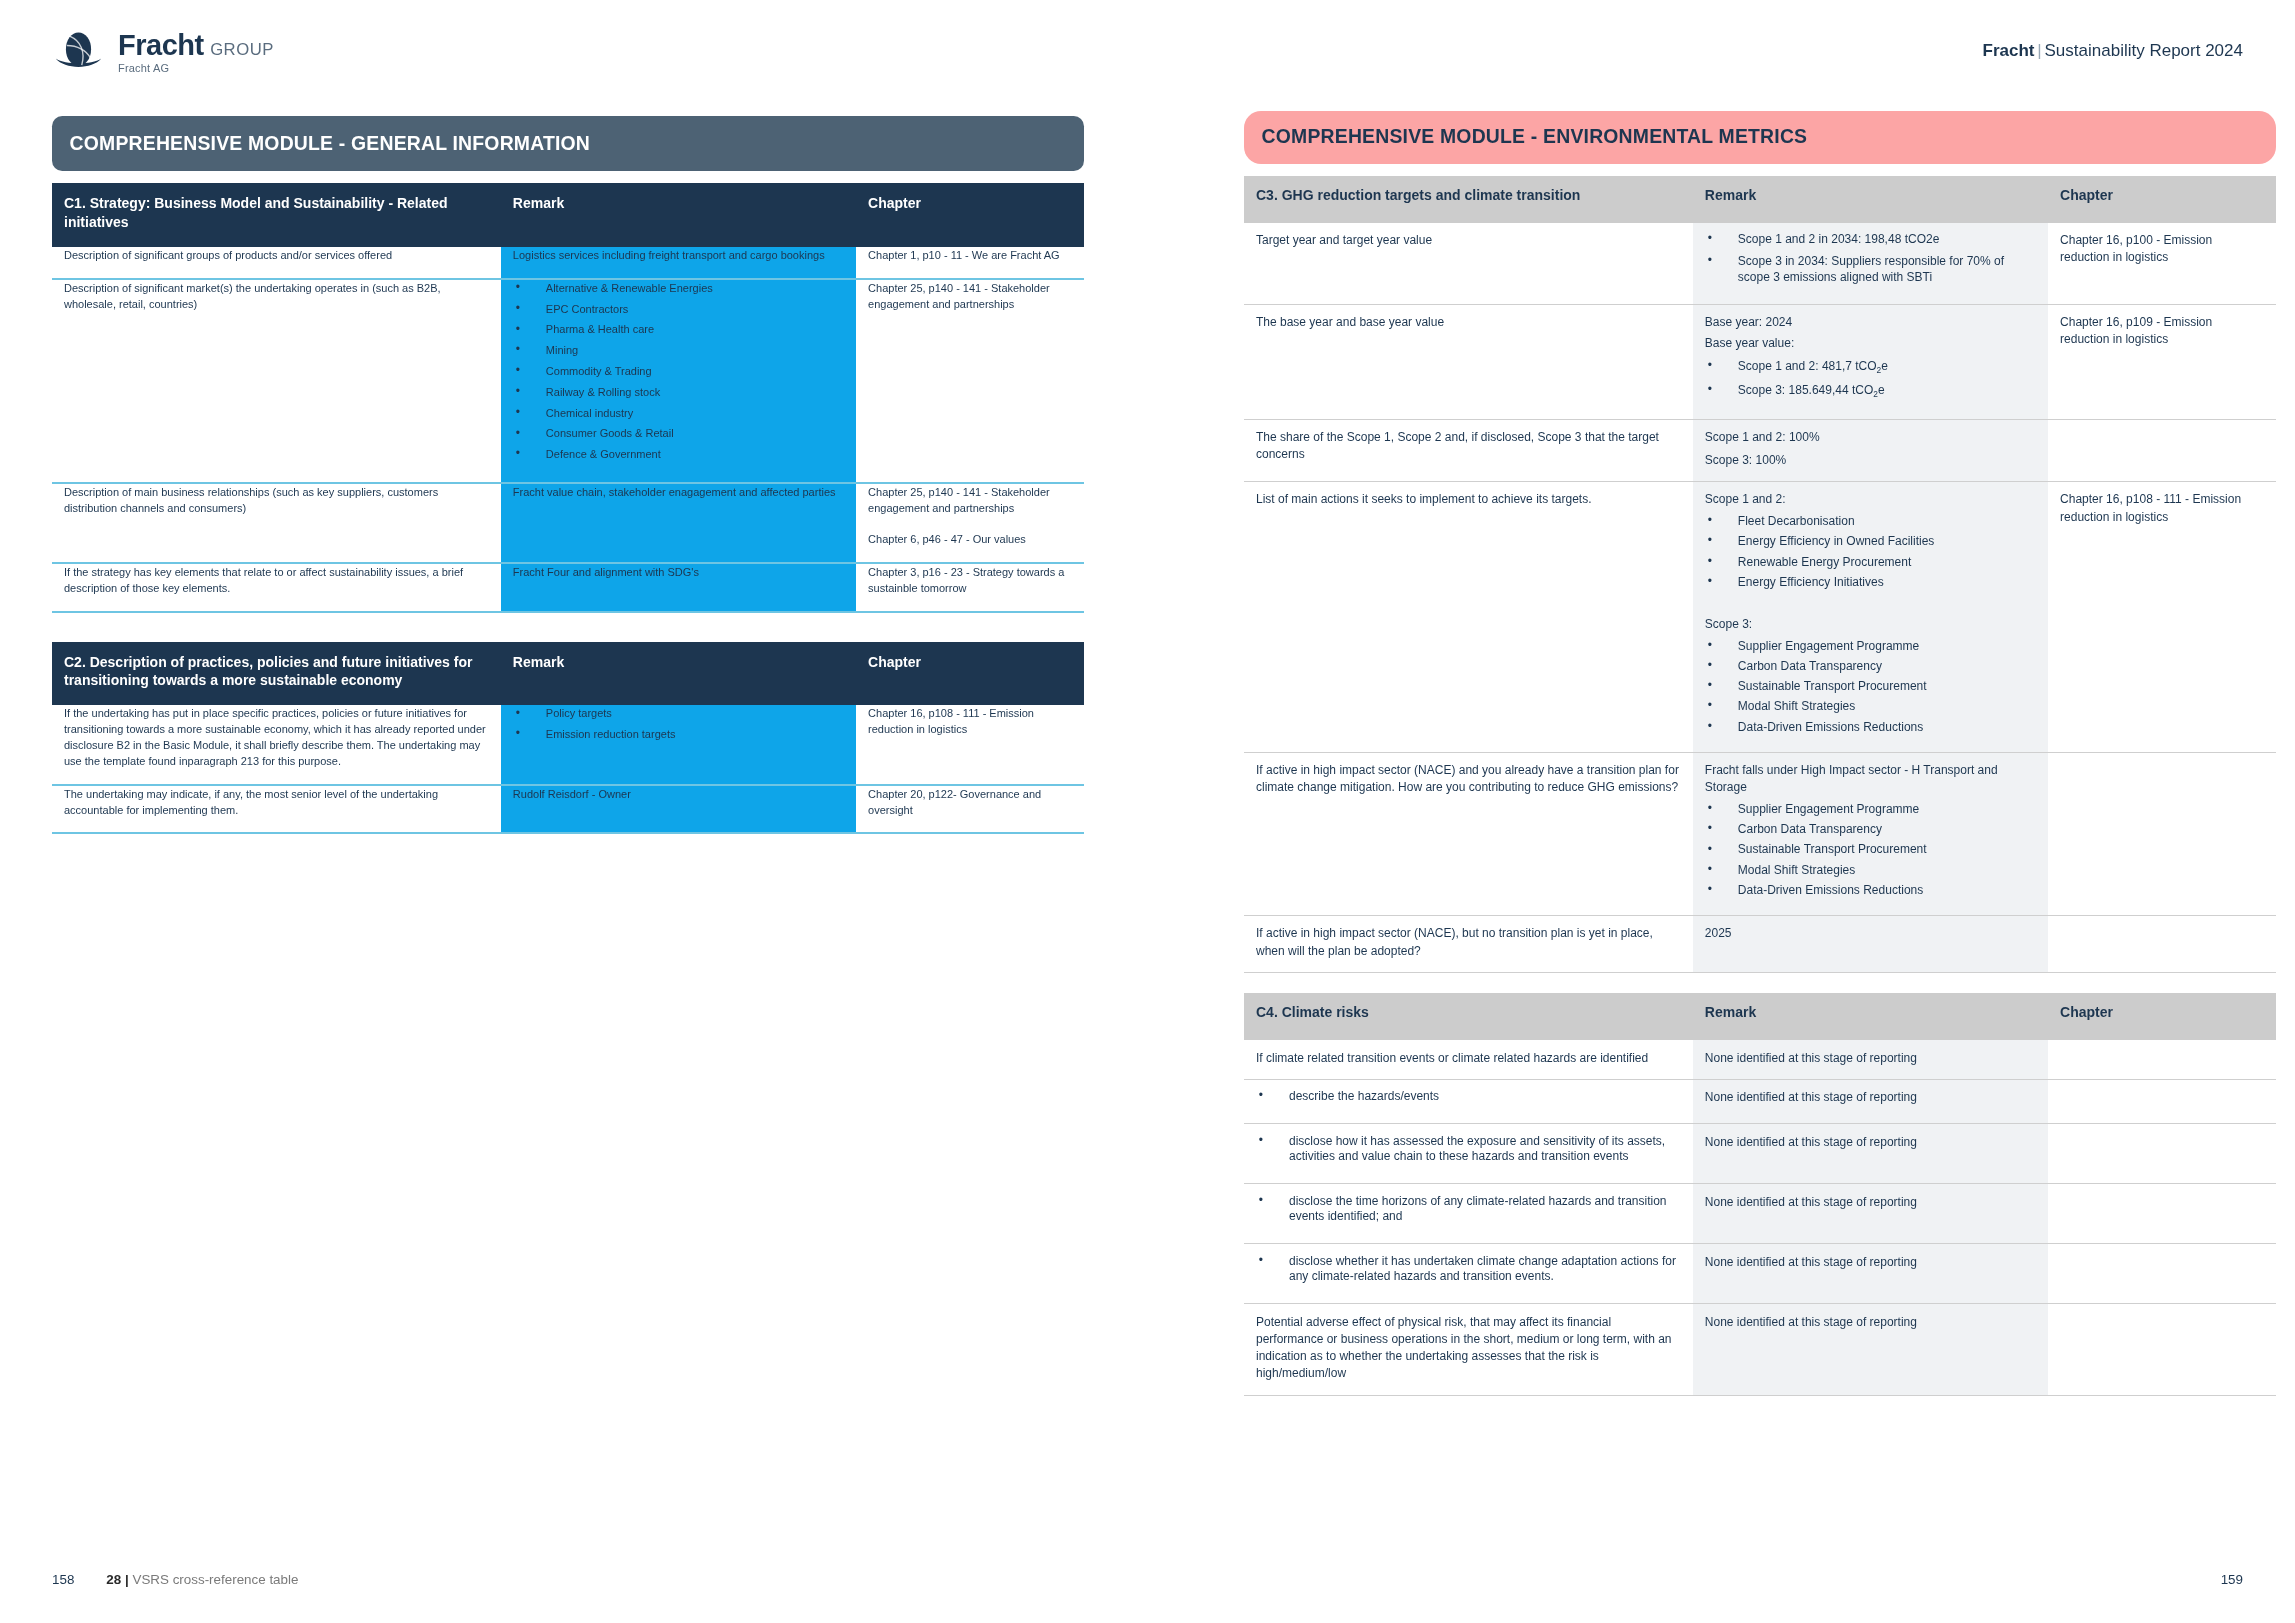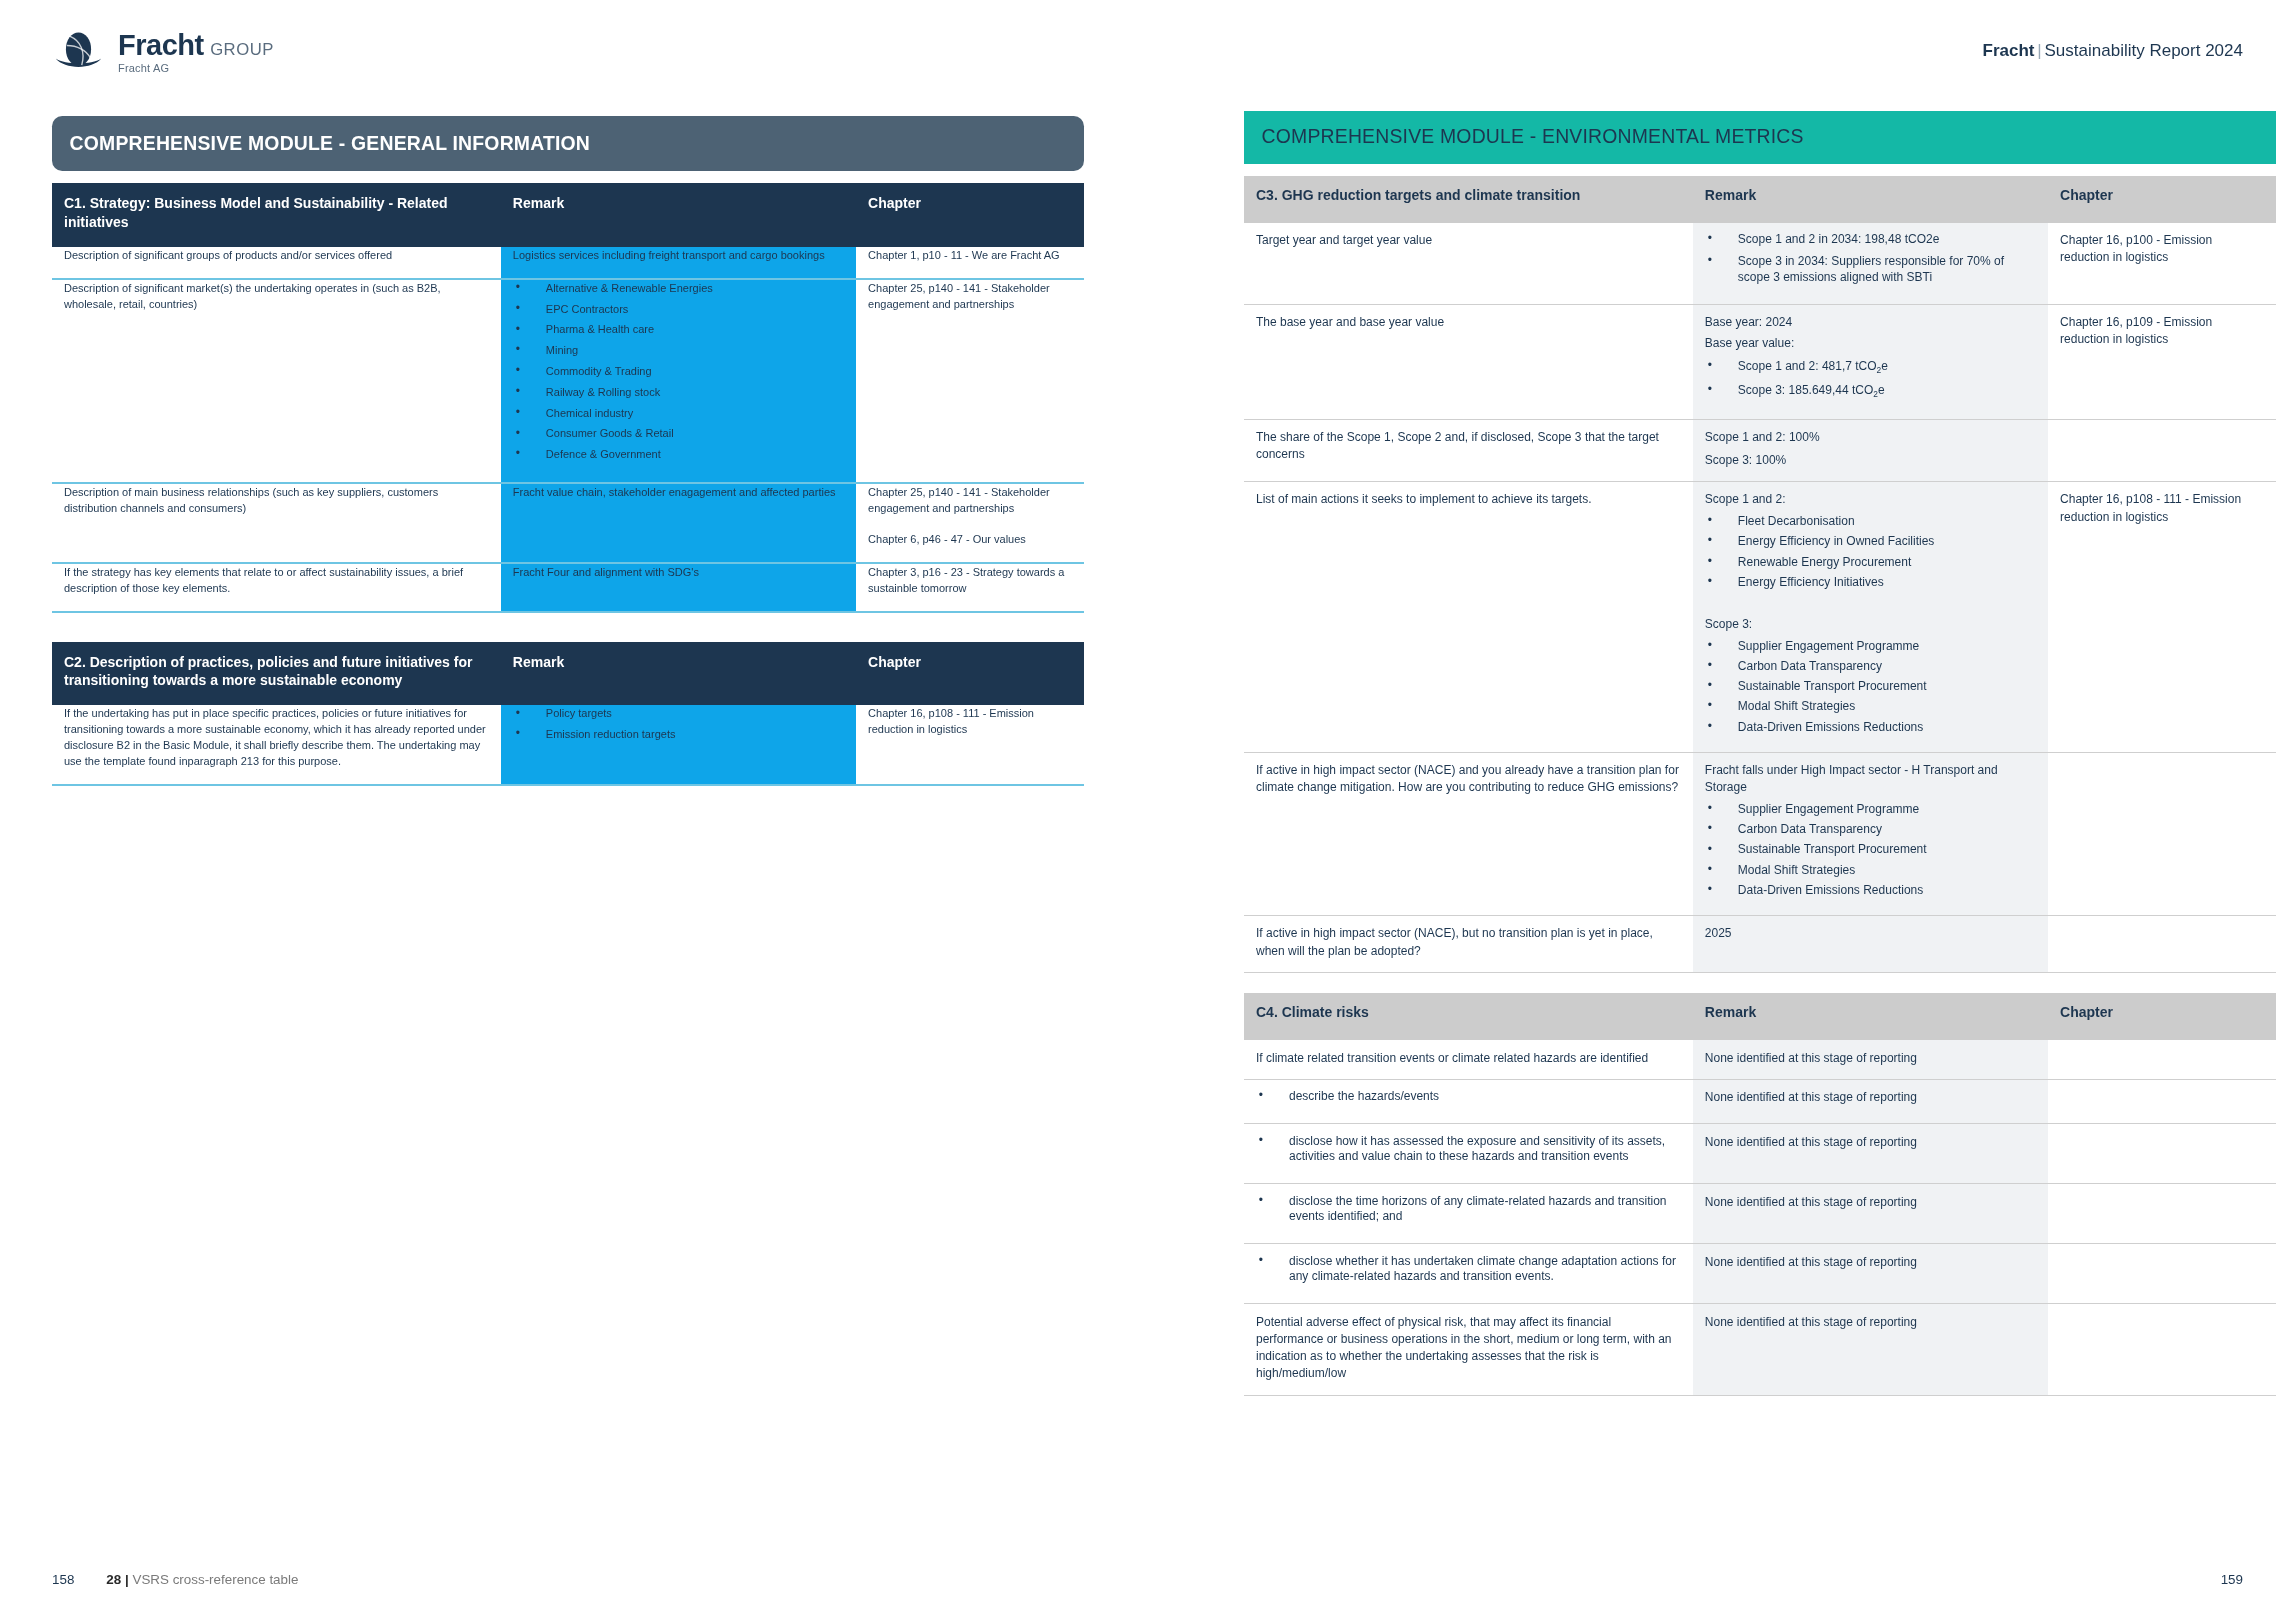--- a/index.html
+++ b/index.html
@@ -51,22 +51,22 @@
   .lt td.shade{background:#0ea5e9;}
   ul.bl{margin:0;padding:0;list-style:none;}
   ul.bl li{position:relative;padding-left:33px;margin-bottom:6.5px;line-height:1.3;}
   ul.bl li:before{content:"\2022";position:absolute;left:2.8px;top:-0.9px;font-size:12px;}
   ul.bl.tight li{margin-bottom:4.6px;}
   .gap{height:15.7px;}
 
   
   #right-col{position:absolute;left:1244px;top:111px;width:1032px;}
   .banner-grey{
-    background:#14b8a6;color:#1d3650;border-radius:0;
-    font-size:19.4px;font-weight:normal;letter-spacing:0.2px;
+    background:#fca5a5;color:#1d3650;border-radius:17px;
+    font-size:19.4px;font-weight:bold;letter-spacing:0.2px;
     padding:14px 17.6px 15.7px 17.6px;
   }
   .hdr-grey td{
     background:#cccccc;color:#1d3650;font-weight:bold;font-size:14px;
     padding:10.2px 12px 18.5px 12px;line-height:1.32;
   }
   .rt td{
     font-size:12px;line-height:1.44;padding:9.3px 12px 12px 12px;
     border-bottom:1.9px solid #cfcfcf;
   }
@@ -171,20 +171,25 @@
       <tr class="lt">
         <td class="c1">If the undertaking has put in place specific practices, policies or future initiatives for transitioning towards a more sustainable economy, which it has already reported under disclosure B2 in the Basic Module, it shall briefly describe them. The undertaking may use the template found inparagraph 213 for this purpose.</td>
         <td class="c2 shade">
           <ul class="bl" id="c2r1-bullets">
                 <li>Policy targets</li>
                 <li>Emission reduction targets</li>
               </ul>
         </td>
         <td class="c3">Chapter 16, p108 - 111 - Emission reduction in logistics</td>
       </tr>
+      <tr class="lt">
+        <td class="c1">The undertaking may indicate, if any, the most senior level of the undertaking accountable for implementing them.</td>
+        <td class="c2 shade">Rudolf Reisdorf - Owner</td>
+        <td class="c3">Chapter 20, p122- Governance and  oversight</td>
+      </tr>
     </tbody>
       </table>
   </div>
 
   <div id="right-col">
 
     <div class="banner-grey">COMPREHENSIVE MODULE - ENVIRONMENTAL METRICS</div>
 
     <table class="tbl" id="table-c3" style="margin-top:12px;">
       <tbody>

